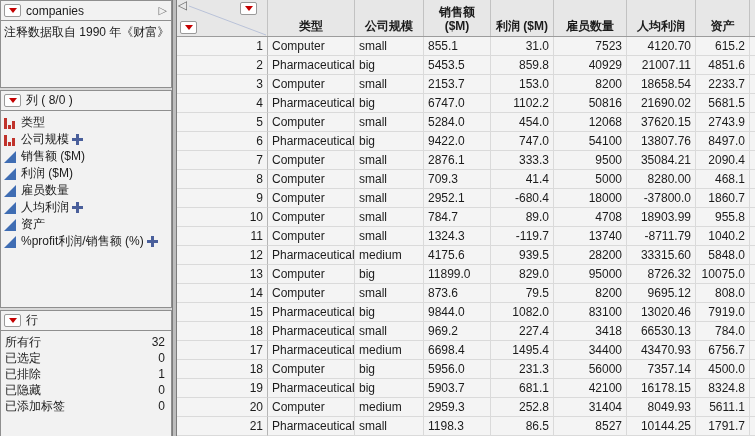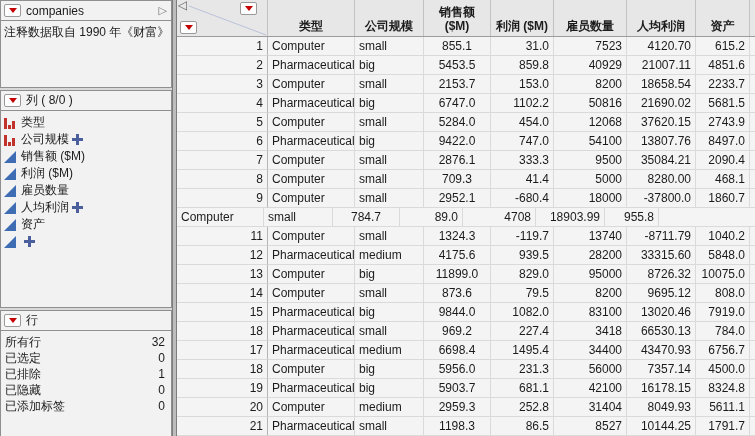--- a/index.html
+++ b/index.html
@@ -56,21 +56,21 @@
   .gbody{flex:1;}
   .trow{display:flex;height:19px;}
   .cell{box-sizing:border-box;border-right:1px solid #dadada;border-bottom:1px solid #dadada;
         padding:0 4px;line-height:18px;white-space:nowrap;overflow:hidden;background:#f4f4f4;}
   .rownum{border-right:1px solid #b5b5b5;}
   .fillcell{flex:1;border-bottom:1px solid #dadada;background:#f4f4f4;}
 
   .c0{width:91px;flex:0 0 91px;text-align:right;}
   .c1{width:87px;flex:0 0 87px;text-align:left;}
   .c2{width:69px;flex:0 0 69px;text-align:left;}
-  .c3{width:67px;flex:0 0 67px;text-align:center;}
+  .c3{width:67px;flex:0 0 67px;text-align:left;}
   .c4{width:63px;flex:0 0 63px;text-align:right;}
   .c5{width:73px;flex:0 0 73px;text-align:right;}
   .c6{width:69px;flex:0 0 69px;text-align:right;}
   .c7{width:54px;flex:0 0 54px;text-align:right;}
 </style>
 </head>
 <body>
 
 <div class="app">
 
@@ -171,20 +171,21 @@
               </svg>
             </span>
             <span>资产</span>
           </div>
           <div class="citem">
             <span class="cicon">
               <svg width="13" height="12">
                 <polygon points="0,12 12,0 12,12" fill="#3f6db3"></polygon>
               </svg>
             </span>
+            <span>%profit利润/销售额 (%)</span>
             <span class="plus">
               <svg width="11" height="11">
                 <rect x="4" y="0" width="3" height="11" fill="#4a5f9b"></rect>
                 <rect x="0" y="4" width="11" height="3" fill="#4a5f9b"></rect>
               </svg>
             </span>
           </div>
         </div>
     </section>
 
@@ -355,20 +356,21 @@
           <div class="cell c1">Computer</div>
           <div class="cell c2">small</div>
           <div class="cell c3">2952.1</div>
           <div class="cell c4">-680.4</div>
           <div class="cell c5">18000</div>
           <div class="cell c6">-37800.0</div>
           <div class="cell c7">1860.7</div>
           <div class="fillcell"></div>
         </div>
         <div class="trow">
+          <div class="cell c0 rownum">10</div>
           <div class="cell c1">Computer</div>
           <div class="cell c2">small</div>
           <div class="cell c3">784.7</div>
           <div class="cell c4">89.0</div>
           <div class="cell c5">4708</div>
           <div class="cell c6">18903.99</div>
           <div class="cell c7">955.8</div>
           <div class="fillcell"></div>
         </div>
         <div class="trow">

